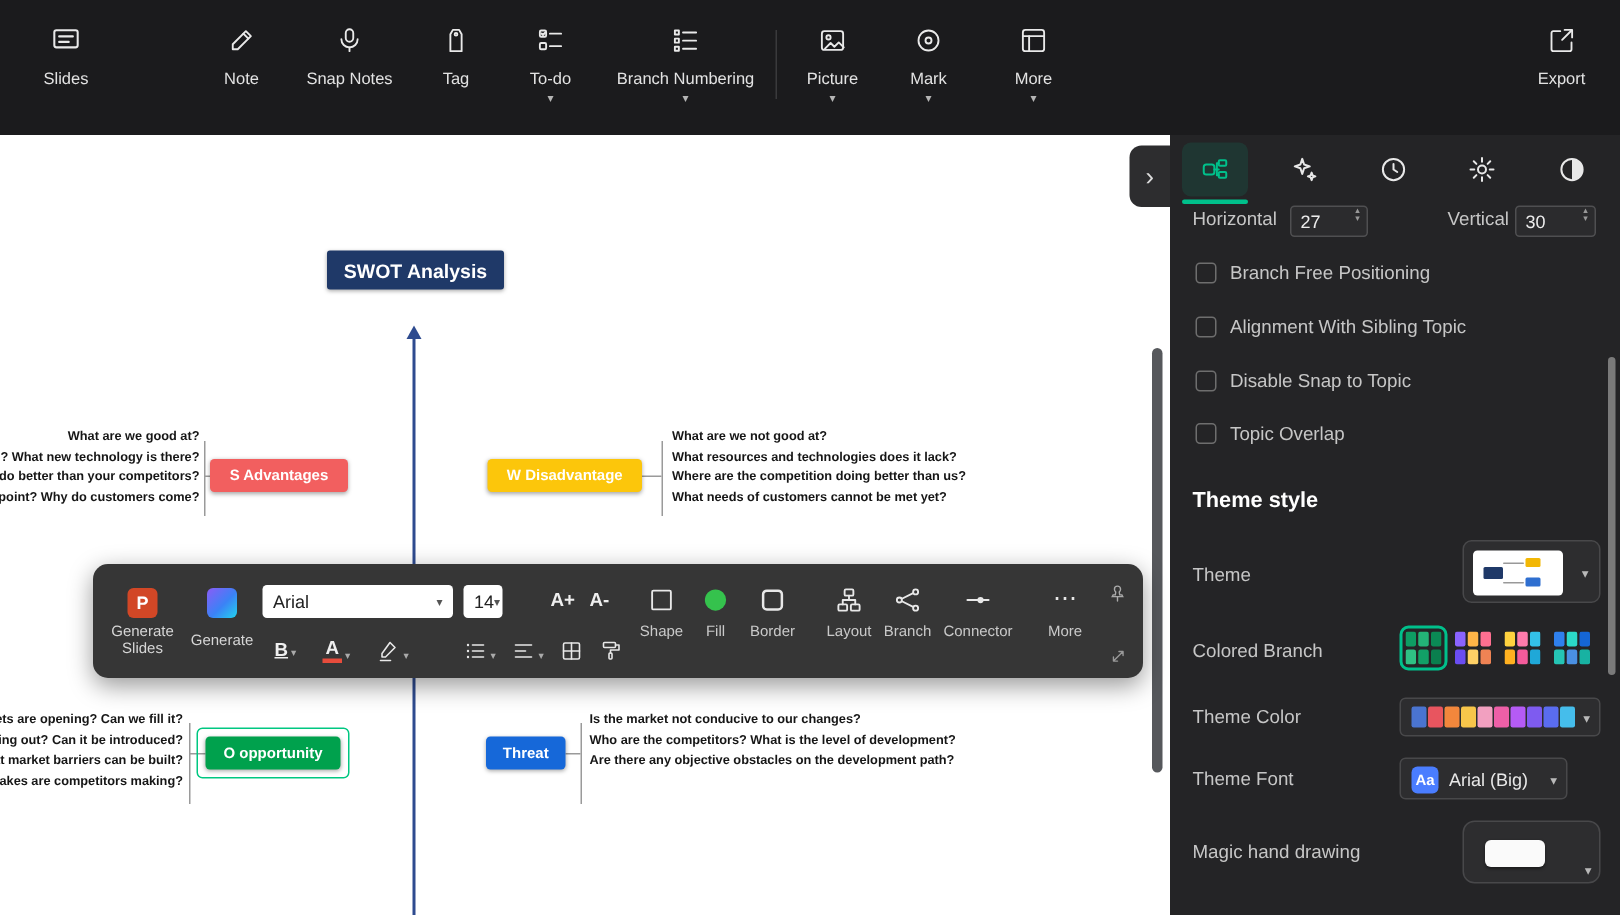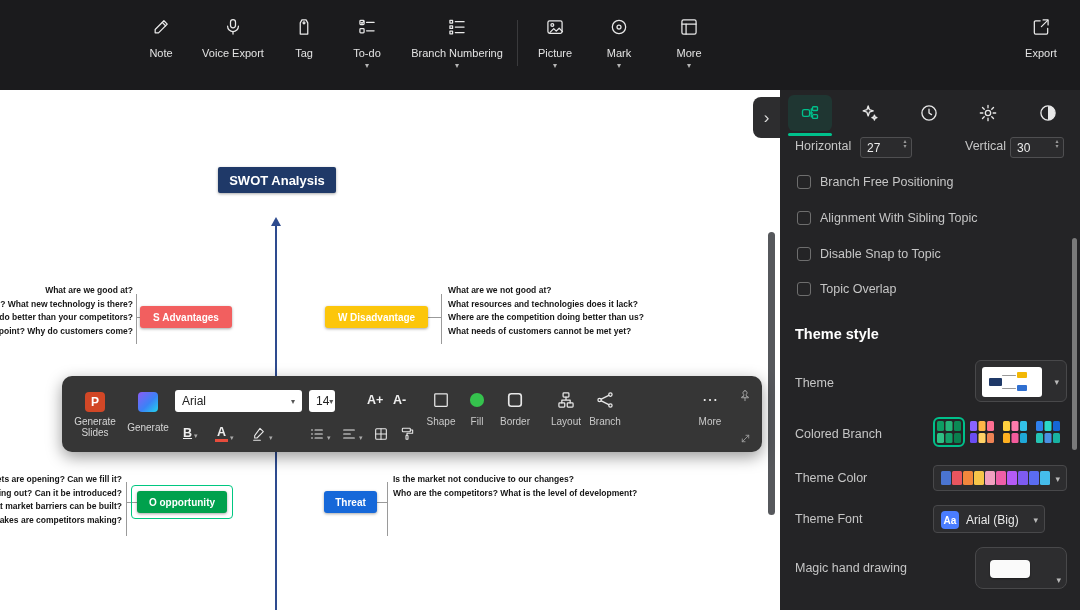--- a/index.html
+++ b/index.html
@@ -91,40 +91,50 @@
   .panel-scrollbar { position:absolute; left:1072px; top:238px; width:5px; height:212px; background:#7a7a7a;
                      border-radius:3px; cursor:pointer; z-index:8; }
 </style>
 </head>
 <body>
 
 <div class="app">
 
   <header class="topbar">
 
+    <div class="tb-item" style="left:9px;width:70px">
+      <span class="tb-icon">
+        <svg width="22" height="22" viewBox="0 0 24 24">
+            <rect x="3.5" y="4.5" width="17" height="12.5" rx="1.5"></rect>
+            <line x1="7" y1="9" x2="17" y2="9"></line>
+            <line x1="7" y1="13" x2="14" y2="13"></line>
+          </svg>
+      </span>
+      <span class="tb-label">Slides</span>
+    </div>
 
     <div class="tb-item" style="left:126px;width:70px">
       <span class="tb-icon">
         <svg width="20" height="20" viewBox="0 0 24 24">
             <path d="M15.5 4.5l4 4L9 19H5v-4z"></path>
             <line x1="13.5" y1="6.5" x2="17.5" y2="10.5"></line>
           </svg>
       </span>
       <span class="tb-label">Note</span>
     </div>
 
     <div class="tb-item" style="left:188px;width:90px">
       <span class="tb-icon">
         <svg width="20" height="20" viewBox="0 0 24 24">
             <rect x="9" y="3" width="6" height="10" rx="3"></rect>
             <path d="M5.5 11a6.5 6.5 0 0 0 13 0"></path>
             <line x1="12" y1="17.5" x2="12" y2="20.5"></line>
           </svg>
       </span>
-      <span class="tb-label">Voice Export</span>
+      <span class="tb-label">Snap Notes</span>
     </div>
 
     <div class="tb-item" style="left:269px;width:70px">
       <span class="tb-icon">
         <svg width="20" height="20" viewBox="0 0 24 24">
             <path d="M9.5 3.5h5l2 3.5v13.5h-9V7z"></path>
             <circle cx="12" cy="7" r="1.1"></circle>
           </svg>
       </span>
       <span class="tb-label">Tag</span>
@@ -247,20 +257,21 @@
     <div class="note-block" style="left:-80px;top:383px;width:202px;text-align:right">
       <div>arkets are opening? Can we fill it?</div>
       <div>oming out? Can it be introduced?</div>
       <div>hat market barriers can be built?</div>
       <div>istakes are competitors making?</div>
     </div>
 
     <div class="note-block" style="left:393px;top:383px">
       <div>Is the market not conducive to our changes?</div>
       <div>Who are the competitors? What is the level of development?</div>
+      <div>Are there any objective obstacles on the development path?</div>
     </div>
   </div>
 
   <div class="float-toolbar">
 
     <div class="ft-abs" style="left:23px;top:16px">
       <div class="p-icon">P</div>
     </div>
     <div class="ft-abs ft-small-label" style="left:2px;top:40px;width:62px">Generate Slides</div>
 
@@ -374,20 +385,27 @@
     <div class="ft-big-btn" style="left:523px;width:40px">
       <svg width="20" height="20" viewBox="0 0 24 24">
           <circle cx="5.5" cy="12" r="2"></circle>
           <circle cx="18.5" cy="5.5" r="2"></circle>
           <circle cx="18.5" cy="18.5" r="2"></circle>
           <path d="M7.5 11l9-4.5M7.5 13l9 4.5"></path>
         </svg>
       <span class="ft-big-label">Branch</span>
     </div>
 
+    <div class="ft-big-btn" style="left:562px;width:56px">
+      <svg width="20" height="20" viewBox="0 0 24 24">
+          <line x1="3.5" y1="12" x2="20.5" y2="12"></line>
+          <circle cx="14" cy="12" r="2.5" fill="#e8e8e8" stroke="none"></circle>
+        </svg>
+      <span class="ft-big-label">Connector</span>
+    </div>
 
     <div class="ft-big-btn" style="left:628px;width:40px">
       <span class="ellipsis-glyph">⋯</span>
       <span class="ft-big-label">More</span>
     </div>
 
     <div class="ft-abs" style="left:676px;top:13px">
       <svg width="14" height="14" viewBox="0 0 24 24" stroke="#aaa" fill="none" stroke-width="1.6" stroke-linecap="round">
           <path d="M12 3c-2 0-3.5 1.5-3.5 3.5 0 1.5.8 2.6 1.5 3.2L9.5 13H7l-1 2h12l-1-2h-2.5l-.5-3.3c.7-.6 1.5-1.7 1.5-3.2C15.5 4.5 14 3 12 3z"></path>
           <line x1="12" y1="15" x2="12" y2="20"></line>

